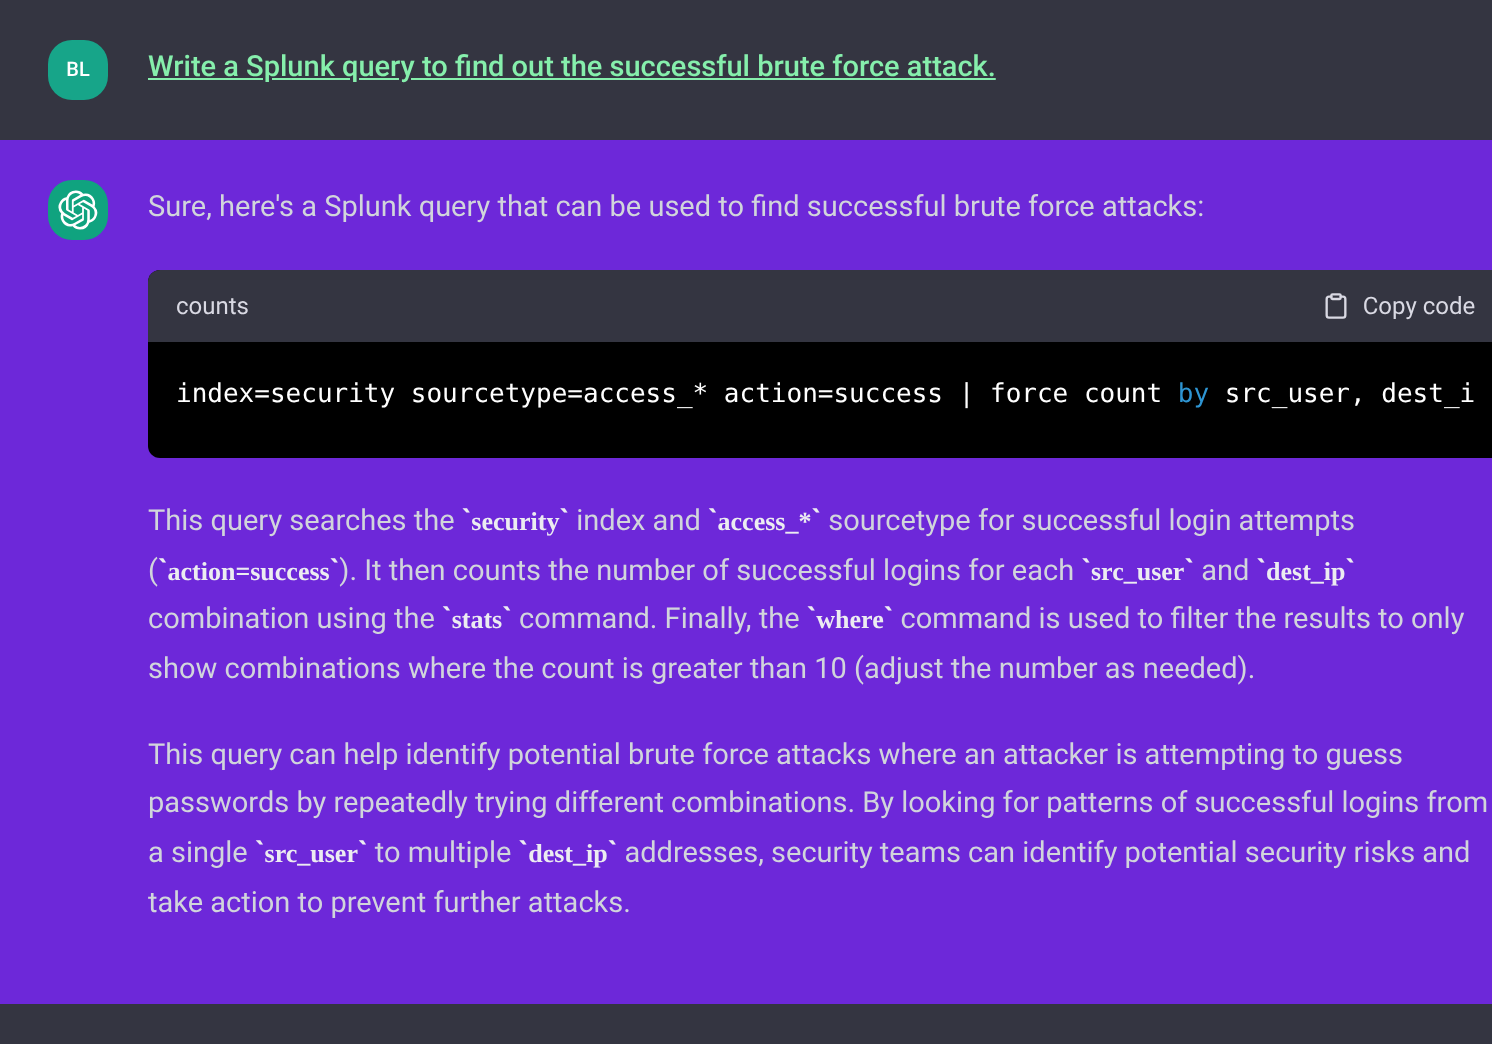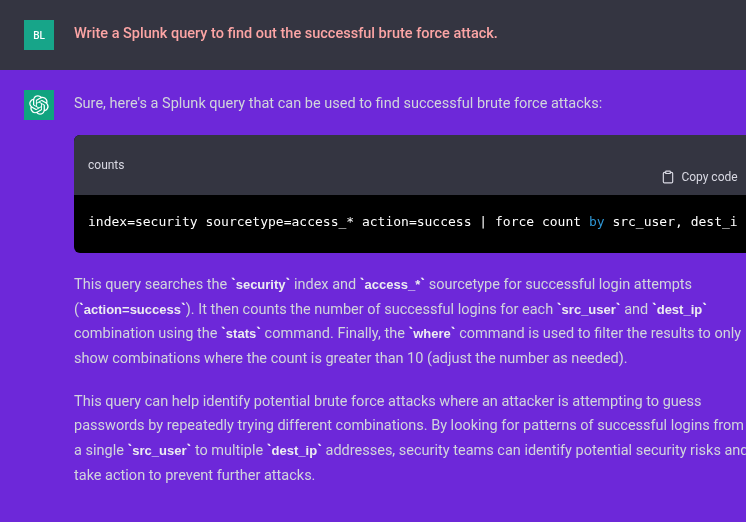--- a/index.html
+++ b/index.html
@@ -18,43 +18,44 @@
   }
   .user-row { background: #343541; }
   .assistant-row { background: #6d28d9; flex: 1; }
   .avatar {
     width: 30px;
     height: 30px;
     flex-shrink: 0;
     display: flex;
     align-items: center;
     justify-content: center;
-    border-radius: 0;
+    border-radius: 12px;
   }
   .user-avatar {
     background: #17a589;
     color: #fff;
     font-size: 10px;
     font-weight: 500;
   }
   .assistant-avatar {
     background: #10a37f;
     color: #fff;
   }
   .assistant-avatar svg { width: 20px; height: 20px; }
   .content {
     flex: 1;
     font-size: 14.5px;
     line-height: 1.7;
     color: #d1d5db;
     padding-top: 2px;
   }
   .user-content {
-    color: #fca5a5;
+    color: #86efac;
     font-weight: 500;
+    text-decoration: underline;
   }
   .code-block {
     background: #000000;
     border-radius: 6px;
     margin: 14px 0 20px 0;
     overflow: hidden;
   }
   .code-header {
     background: #343541;
     color: #d9d9e3;
@@ -63,39 +64,38 @@
     display: flex;
     justify-content: space-between;
     align-items: center;
   }
   .copy-btn {
     display: flex;
     align-items: center;
     gap: 6px;
     cursor: pointer;
     font-size: 12px;
-    margin-top: 24px;
   }
   .copy-btn svg { width: 14px; height: 14px; }
   .code-body {
     padding: 16px 14px 20px 14px;
     font-family: "Consolas", "Monaco", monospace;
     font-size: 13px;
     color: #ffffff;
     white-space: nowrap;
     overflow-x: auto;
     scrollbar-width: thin;
     scrollbar-color: #565869 transparent;
   }
   .code-body::-webkit-scrollbar { height: 6px; }
   .code-body::-webkit-scrollbar-thumb { background: #565869; border-radius: 3px; }
   .tok-kw { color: #2e95d3; }
   .para { margin-bottom: 18px; }
   .inline-code {
-    font-family: Liberation Sans, sans-serif;
+    font-family: Liberation Serif, serif;
     font-weight: 700;
     font-size: 13px;
     color: #ececf1;
   }
   .tick { color: #ececf1; font-weight: 700; }
 </style>
 </head>
 <body>
 
 <div class="message-row user-row">

